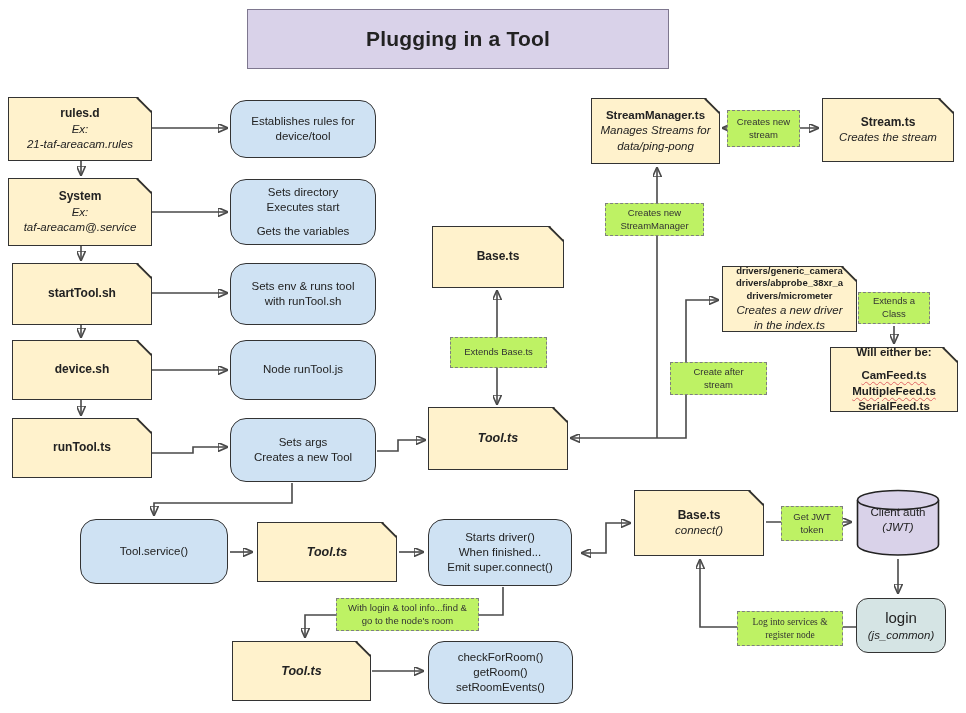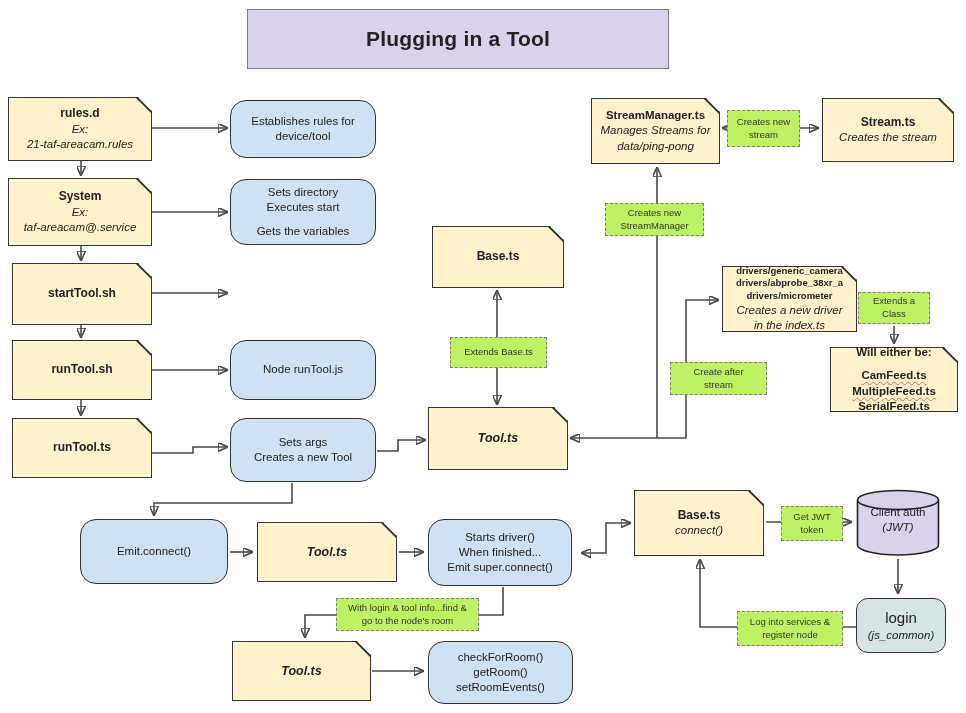--- a/index.html
+++ b/index.html
@@ -73,34 +73,38 @@
   </div>
   <div class="node note" style="left:8px; top:178px; width:144px; height:68px;">
     <span class="b t12">System</span>
     <span class="i">Ex:</span>
     <span class="i">taf-areacam@.service</span>
   </div>
   <div class="node note" style="left:12px; top:263px; width:140px; height:62px;">
     <span class="b t12">startTool.sh</span>
   </div>
   <div class="node note" style="left:12px; top:340px; width:140px; height:60px;">
-    <span class="b t12">runTool.sh</span>
+    <span class="b t12">device.sh</span>
   </div>
   <div class="node note" style="left:12px; top:418px; width:140px; height:60px;">
     <span class="b t12">runTool.ts</span>
   </div>
 
   <div class="node blue" style="left:230px; top:100px; width:146px; height:58px;">
     <span>Establishes rules for</span>
     <span>device/tool</span>
   </div>
   <div class="node blue" style="left:230px; top:179px; width:146px; height:66px;">
     <span>Sets directory</span>
     <span>Executes start</span>
     <span class="gap">Gets the variables</span>
+  </div>
+  <div class="node blue" style="left:230px; top:263px; width:146px; height:62px;">
+    <span>Sets env &amp; runs tool</span>
+    <span>with runTool.sh</span>
   </div>
   <div class="node blue" style="left:230px; top:340px; width:146px; height:60px;">
     <span>Node runTool.js</span>
   </div>
   <div class="node blue" style="left:230px; top:418px; width:146px; height:64px;justify-content:center;">
     <span>Sets args</span>
     <span>Creates a new Tool</span>
   </div>
 
   <div class="node note" style="left:432px; top:226px; width:132px; height:62px;">
@@ -128,21 +132,21 @@
     <span class="i">in the index.ts</span>
   </div>
   <div class="node note" style="left:830px; top:347px; width:128px; height:65px;">
     <span class="b">Will either be:</span>
     <span class="b wavy gap">CamFeed.ts</span>
     <span class="b wavy">MultipleFeed.ts</span>
     <span class="b wavy">SerialFeed.ts</span>
   </div>
 
   <div class="node blue" style="left:80px; top:519px; width:148px; height:65px;">
-    <span>Emit.connect()</span>
+    <span>Tool.service()</span>
   </div>
   <div class="node note" style="left:257px; top:522px; width:140px; height:60px;">
     <span class="bi t125">Tool.ts</span>
   </div>
   <div class="node blue" style="left:428px; top:519px; width:144px; height:67px;">
     <span>Starts driver()</span>
     <span>When finished...</span>
     <span>Emit super.connect()</span>
   </div>
   <div class="node note" style="left:634px; top:490px; width:130px; height:66px;">
@@ -223,21 +227,21 @@
     <span>stream</span>
   </div>
   <div class="dashed" style="left:858px; top:292px; width:72px; height:32px;">
     <span>Extends a</span>
     <span>Class</span>
   </div>
   <div class="dashed" style="left:781px; top:506px; width:62px; height:35px;">
     <span>Get JWT</span>
     <span>token</span>
   </div>
-  <div class="dashed" style="left:737px; top:611px; width:106px; height:35px;">
+  <div class="dashed" style="left:737px; top:611px; width:106px; height:35px;font-family:Liberation Serif, serif;">
     <span>Log into services &amp;</span>
     <span>register node</span>
   </div>
   <div class="dashed" style="left:336px; top:598px; width:143px; height:33px;">
     <span>With login &amp; tool info...find &amp;</span>
     <span>go to the node's room</span>
   </div>
 
 </div>
 

